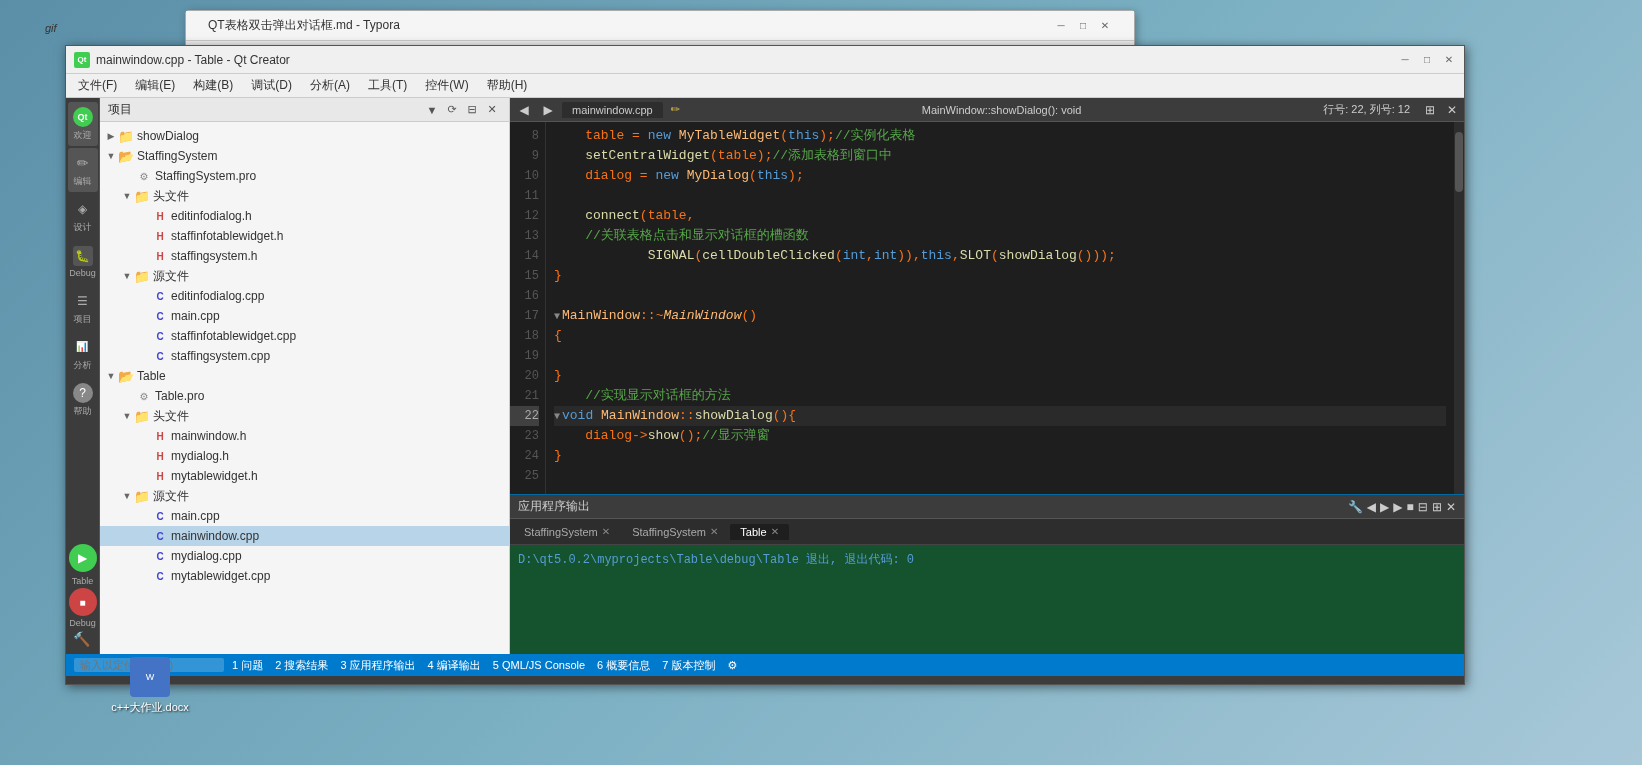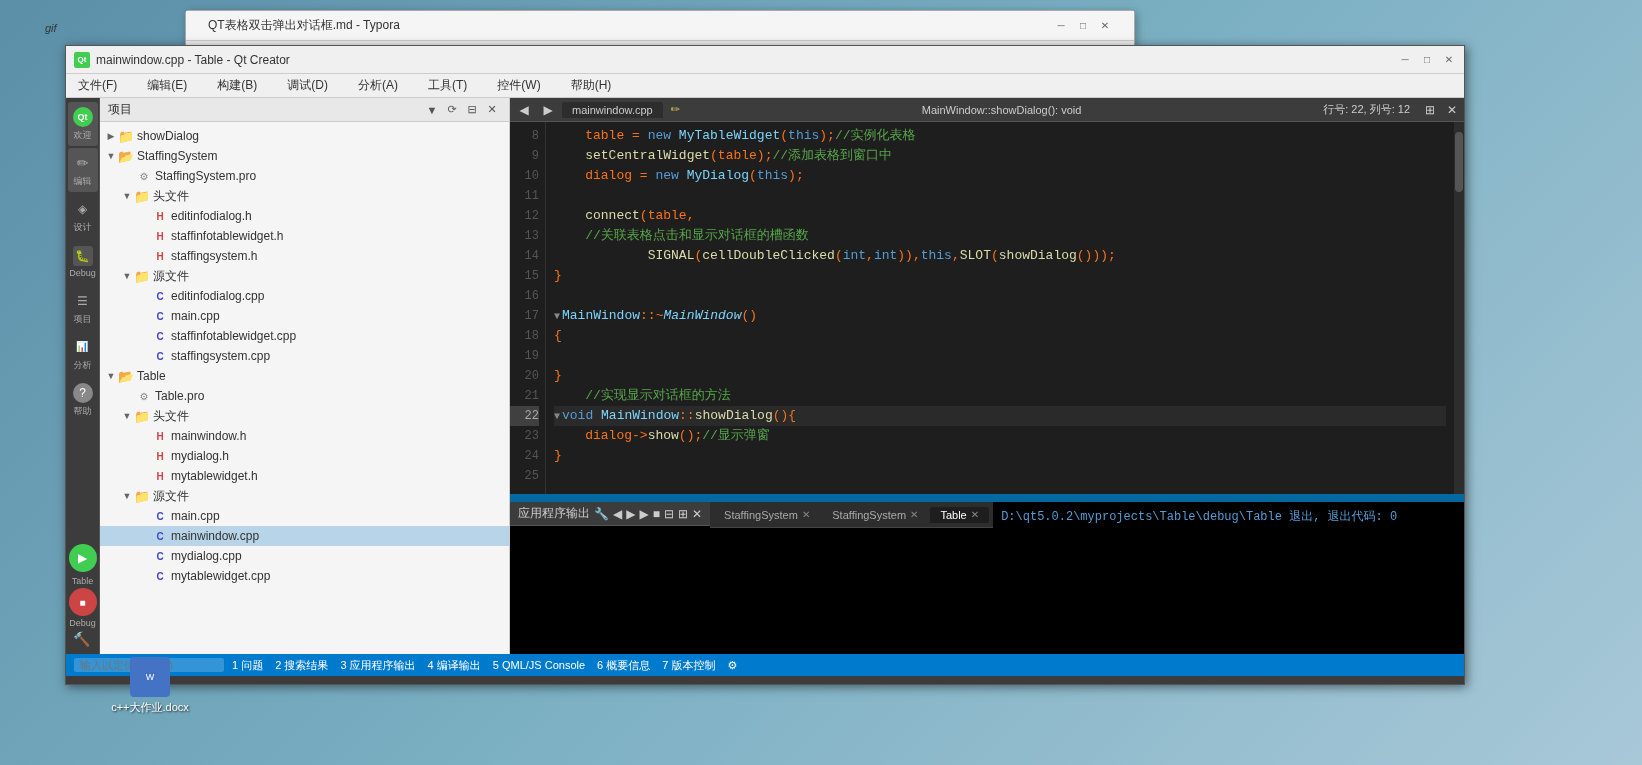--- a/index.html
+++ b/index.html
@@ -132,21 +132,21 @@
     }
 
     
     .qt-menubar {
       height: 24px;
       background: #f0f0f0;
       display: flex;
       align-items: center;
       padding: 0 4px;
       border-bottom: 1px solid #ccc;
-      gap: 14px;
+      gap: 2px;
     }
     .menu-item {
       padding: 2px 8px;
       font-size: 12px;
       color: #333;
       cursor: pointer;
       border-radius: 2px;
     }
 
     
@@ -392,31 +392,31 @@
     }
     .collapse-arrow {
       color: #888;
       font-size: 10px;
       margin-right: 2px;
     }
 
     
     .kw { color: #569cd6; }        
     .fn { color: #dcdcaa; }        
-    .cls { color: #7dd3fc; }       
+    .cls { color: #fdba74; }       
     .cmt { color: #57a64a; }     
     .white { color: #f97316; }    
 
     
     .output-panel {
       height: 160px;
-      background: #000000;
-      border-top: 8px solid #0369a1;
-      display: flex;
-      flex-direction: row;
+      background: #14532d;
+      border-top: 1px solid #0369a1;
+      display: flex;
+      flex-direction: column;
     }
     .output-toolbar {
       height: 24px;
       background: #3c3c3c;
       display: flex;
       align-items: center;
       padding: 0 8px;
       gap: 4px;
       border-bottom: 1px solid #555;
       justify-content: space-between;

